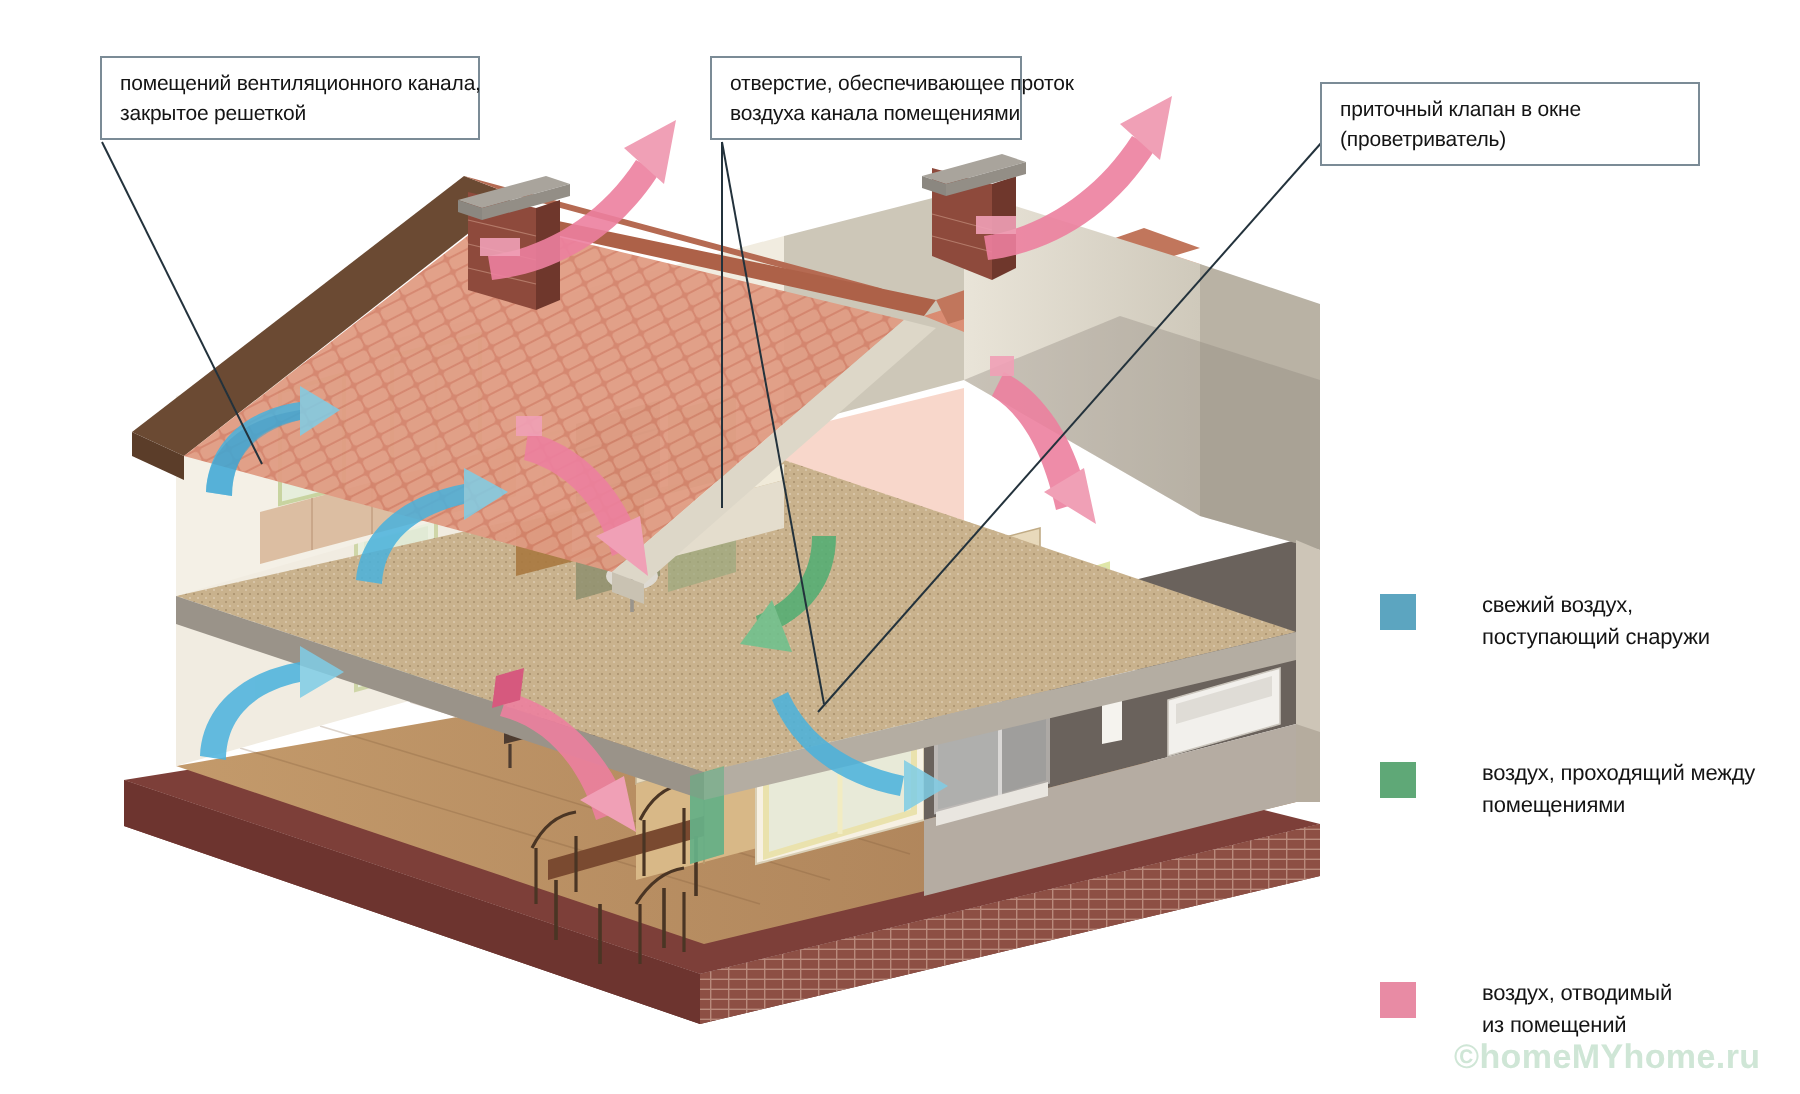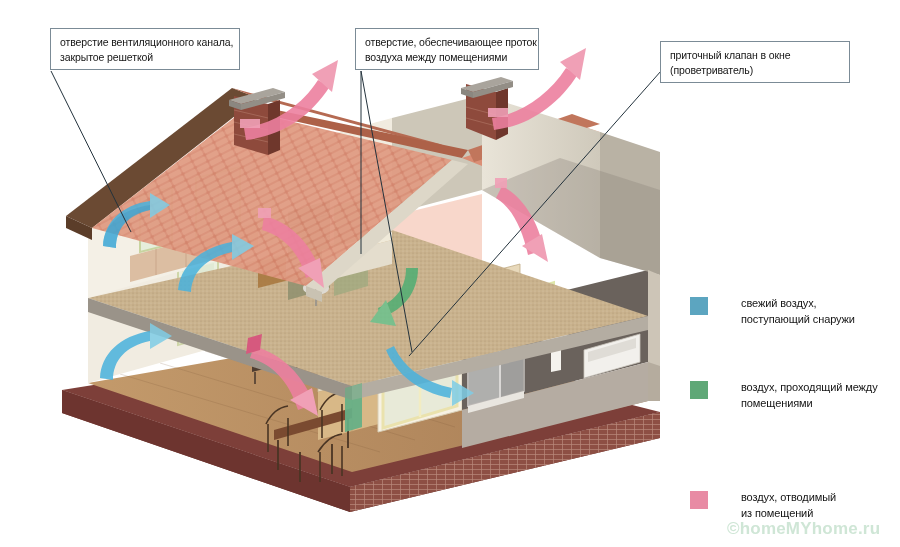--- a/index.html
+++ b/index.html
@@ -9,21 +9,21 @@
   .stage{position:absolute;left:0;top:0;width:900px;height:547px;}
 
   
   .callout{position:absolute;box-sizing:border-box;
            border:1px solid #7b8b96;background:#ffffff;
            font-size:10.5px;line-height:14.5px;letter-spacing:-.1px;
            padding:6px 8px 6px 9px;color:#141414;}
   .callout span{display:block;white-space:nowrap;}
 
   #callout-vent{left:50px;top:28px;width:190px;height:42px;}
-  #callout-flow{left:355px;top:28px;width:184px;height:42px;}
+  #callout-flow{left:355px;top:28px;width:156px;height:42px;}
   #callout-valve{left:660px;top:28px;width:190px;height:42px;margin-top:13px;}
 
   
   .leaders{position:absolute;left:0;top:0;width:900px;height:547px;
            pointer-events:none;}
 
   
   .legend{position:absolute;left:690px;top:296px;width:200px;}
   .legend-row{position:absolute;display:flex;align-items:flex-start;gap:20px;}
   .legend-row .sw{width:18px;height:18px;flex:0 0 18px;margin-right:13px;
@@ -404,27 +404,27 @@
   </svg>
 
   <svg class="leaders" viewBox="0 0 900 547">
     <line x1="51" y1="71" x2="131" y2="232" stroke="#23323c" stroke-width="1"></line>
     <line x1="361" y1="71" x2="361" y2="254" stroke="#23323c" stroke-width="1"></line>
     <line x1="361" y1="71" x2="412" y2="352" stroke="#23323c" stroke-width="1"></line>
     <line x1="661" y1="71" x2="409" y2="356" stroke="#23323c" stroke-width="1"></line>
   </svg>
 
   <div class="callout" id="callout-vent">
-    <span>отверстие вентиляционного канала,</span>
+    <span>помещений вентиляционного канала,</span>
     <span>закрытое решеткой</span>
   </div>
 
   <div class="callout" id="callout-flow">
     <span>отверстие, обеспечивающее проток</span>
-    <span>воздуха между помещениями</span>
+    <span>воздуха канала помещениями</span>
   </div>
 
   <div class="callout" id="callout-valve">
     <span>приточный клапан в окне</span>
     <span>(проветриватель)</span>
   </div>
 
   <div class="legend">
 
     <div class="legend-row" id="legend-fresh">

